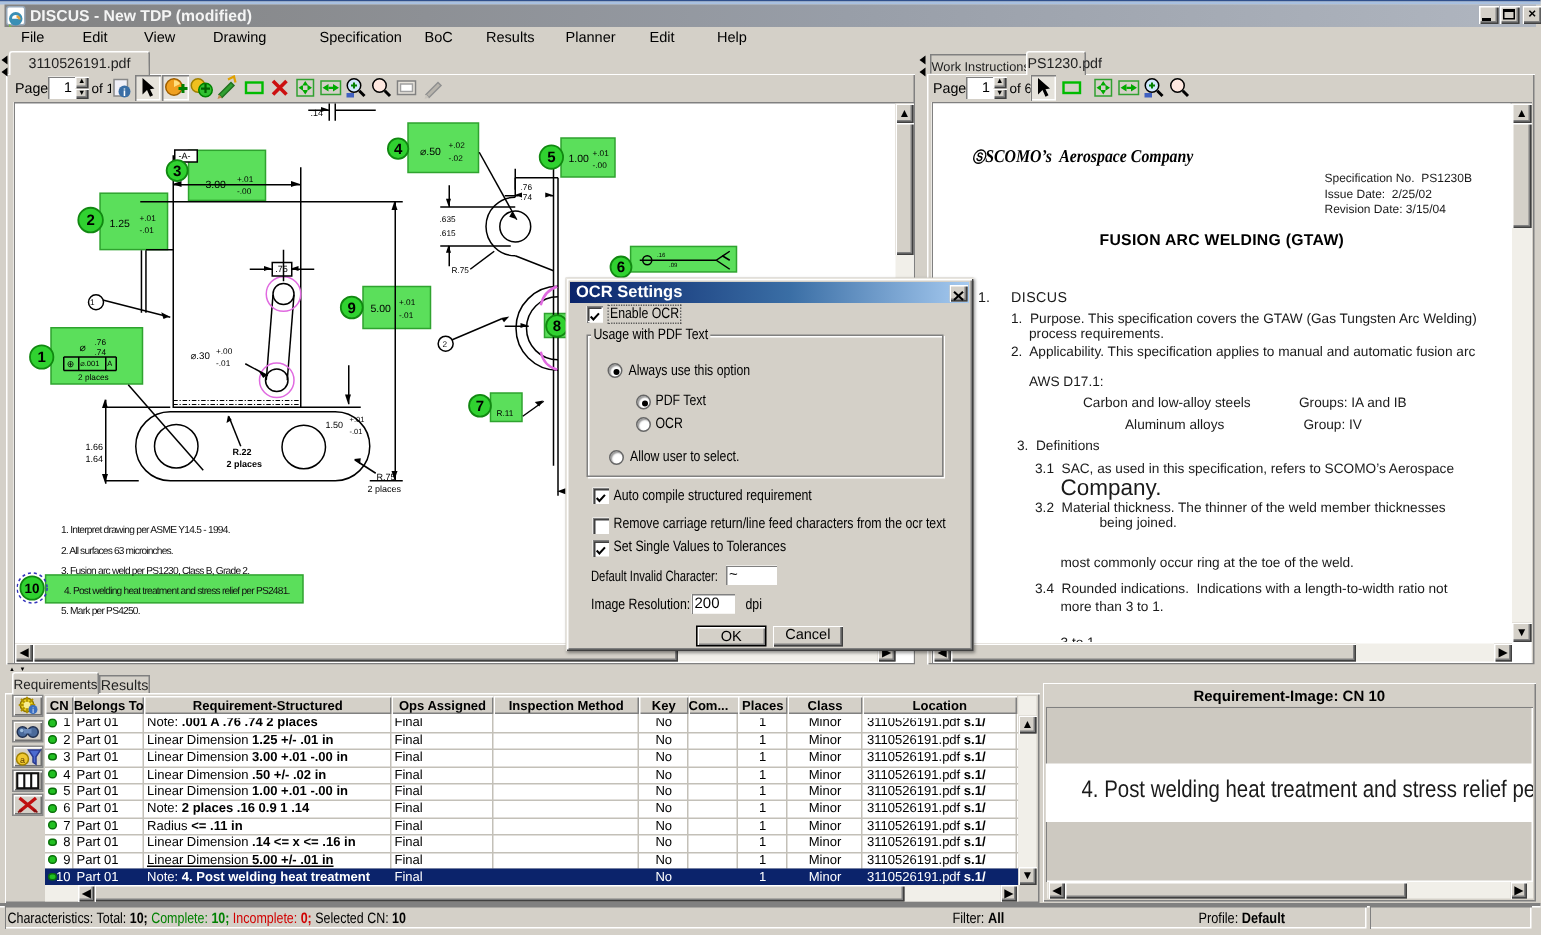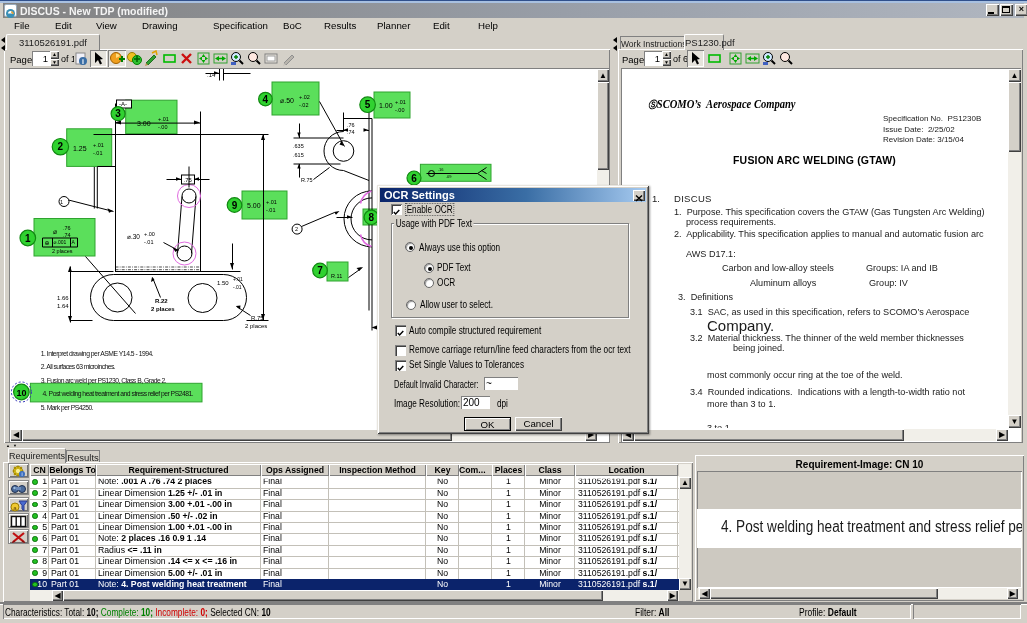--- a/index.html
+++ b/index.html
@@ -573,21 +573,21 @@
         <span class="abs" style="left:233px;">Final</span>
         <span class="abs" style="left:396px;width:33px;text-align:center;">No</span>
         <span class="abs" style="left:462px;width:33px;text-align:center;">1</span>
         <span class="abs" style="left:495px;width:50px;text-align:center;">Minor</span>
         <span class="abs" style="left:548px;white-space:nowrap;">3110526191.pdf <b>s.1/</b></span>
       </div>
       <div class="abs" style="left:0;top:103.5px;width:649px;height:11.4px;color:#000;font-size:8.7px;line-height:11.4px;">
         <span class="abs" style="left:2px;top:2.8px;width:5.5px;height:5.5px;border-radius:50%;background:#22c022;border:1px solid #0a700a;"></span>
         <span class="abs" style="left:2px;width:15px;text-align:right;">9</span>
         <span class="abs" style="left:21px;">Part 01</span>
-        <span class="abs" style="left:68px;white-space:nowrap;">Linear Dimension <b>5.00 +/- .01 in</b></span>
+        <span class="abs" style="left:68px;white-space:nowrap;text-decoration:underline;">Linear Dimension <b>5.00 +/- .01 in</b></span>
         <span class="abs" style="left:233px;">Final</span>
         <span class="abs" style="left:396px;width:33px;text-align:center;">No</span>
         <span class="abs" style="left:462px;width:33px;text-align:center;">1</span>
         <span class="abs" style="left:495px;width:50px;text-align:center;">Minor</span>
         <span class="abs" style="left:548px;white-space:nowrap;">3110526191.pdf <b>s.1/</b></span>
       </div>
       <div class="abs" style="left:0;top:114.9px;width:649px;height:11.4px;background:#0b236b;color:#fff;font-size:8.7px;line-height:11.4px;">
         <span class="abs" style="left:2px;top:2.8px;width:5.5px;height:5.5px;border-radius:50%;background:#22c022;border:1px solid #0a700a;"></span>
         <span class="abs" style="left:2px;width:15px;text-align:right;">10</span>
         <span class="abs" style="left:21px;">Part 01</span>

